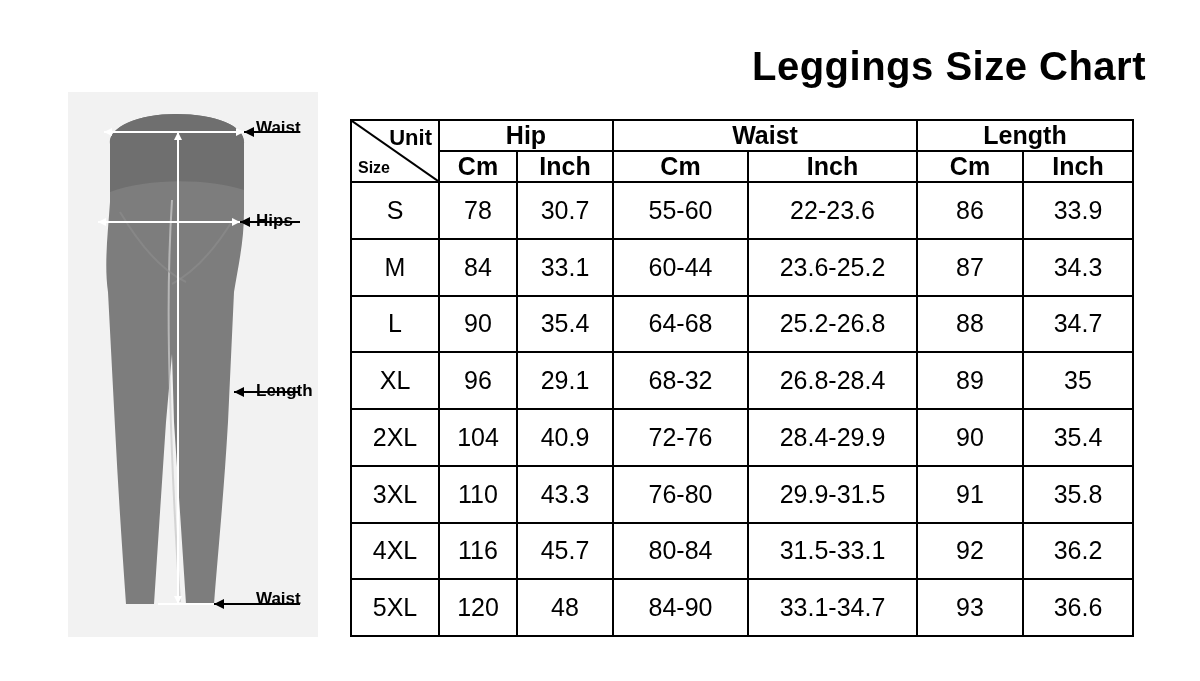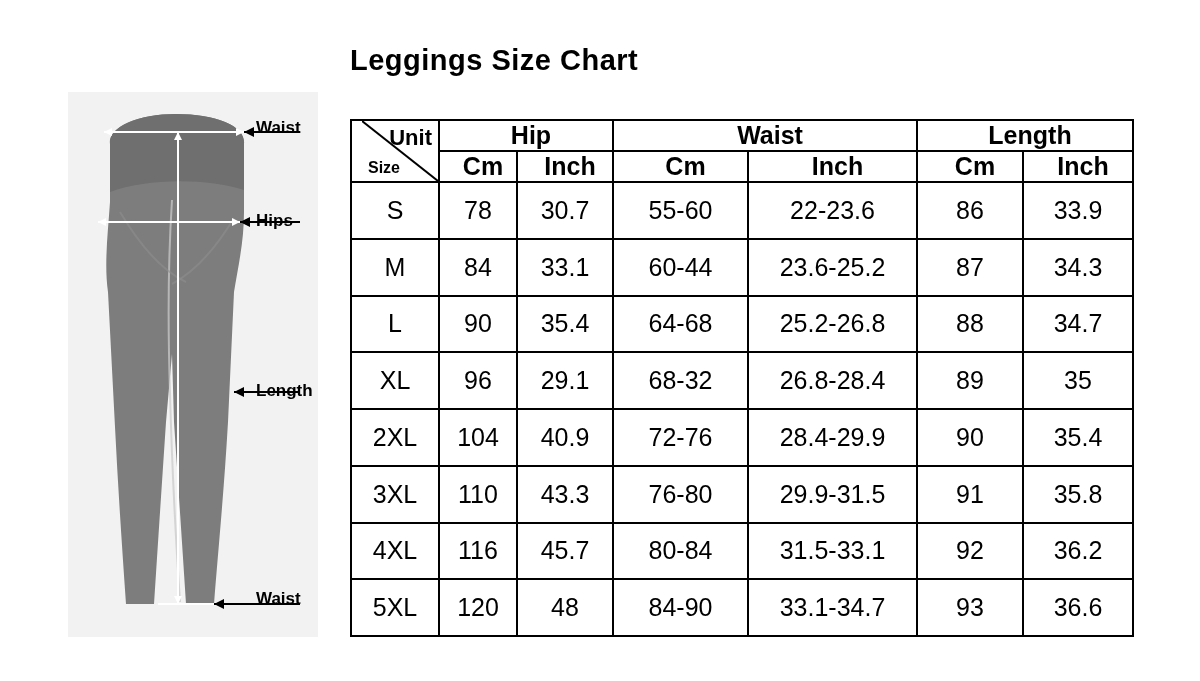--- a/index.html
+++ b/index.html
@@ -47,26 +47,26 @@
     white-space: nowrap;
   }
   .lbl-waist  { left: 256px; top: 118px; }
   .lbl-hips   { left: 256px; top: 211px; }
   .lbl-length { left: 256px; top: 381px; }
   .lbl-cuff   { left: 256px; top: 589px; }
 
   
   .chart-title {
     position: absolute;
-    left: 350px;
+    left: 366px;
     top: 44px;
     width: 780px;
-    text-align: left;
+    text-align: right;
     font-family: "Liberation Sans", sans-serif;
-    font-size: 29px;
+    font-size: 40px;
     font-weight: 700;
     letter-spacing: 0.5px;
     color: #000000;
   }
 
   
   .table-wrap {
     position: absolute;
     left: 350px;
     top: 119px;
@@ -84,21 +84,20 @@
     border: 2px solid #000000;
     text-align: center;
     vertical-align: middle;
     font-family: "Liberation Sans", sans-serif;
     color: #000000;
     padding: 0;
   }
   table.size-chart th {
     font-size: 25px;
     font-weight: 700;
-    padding-left: 10px;
   }
   table.size-chart td {
     font-size: 25px;
     font-weight: 400;
   }
   td.size-cell {
     font-size: 26px;
     font-weight: 700;
   }
   

